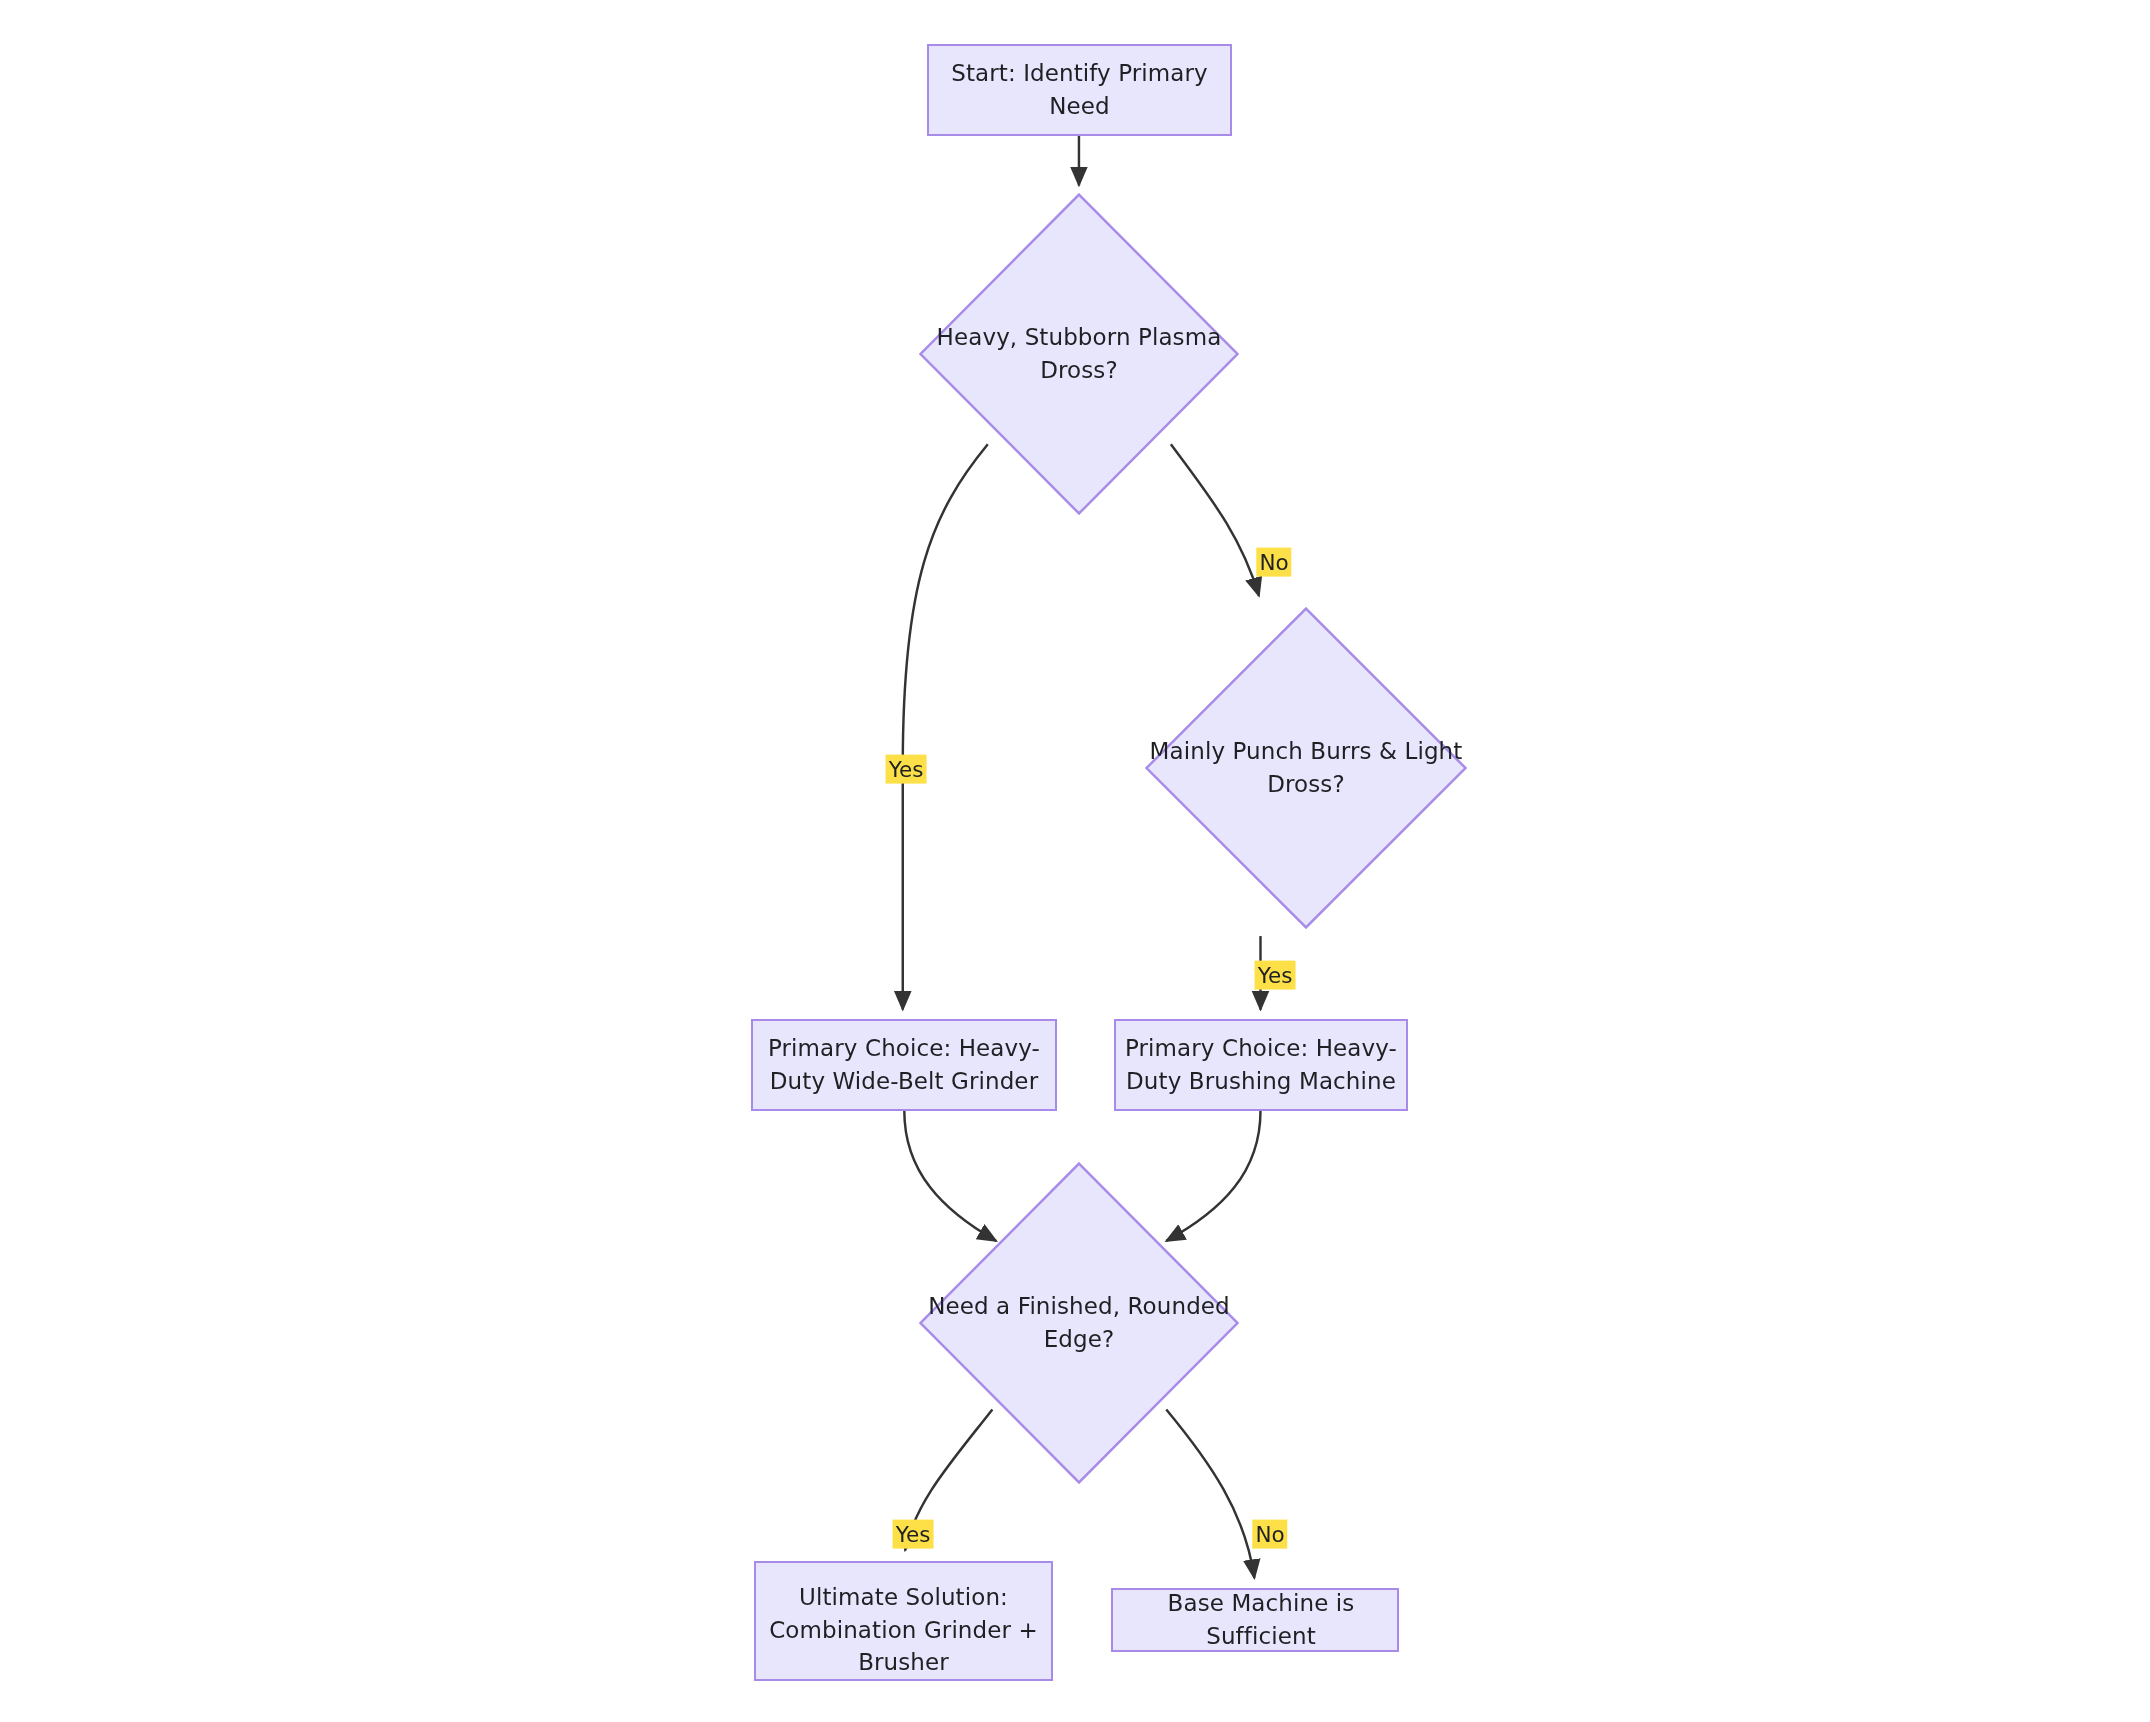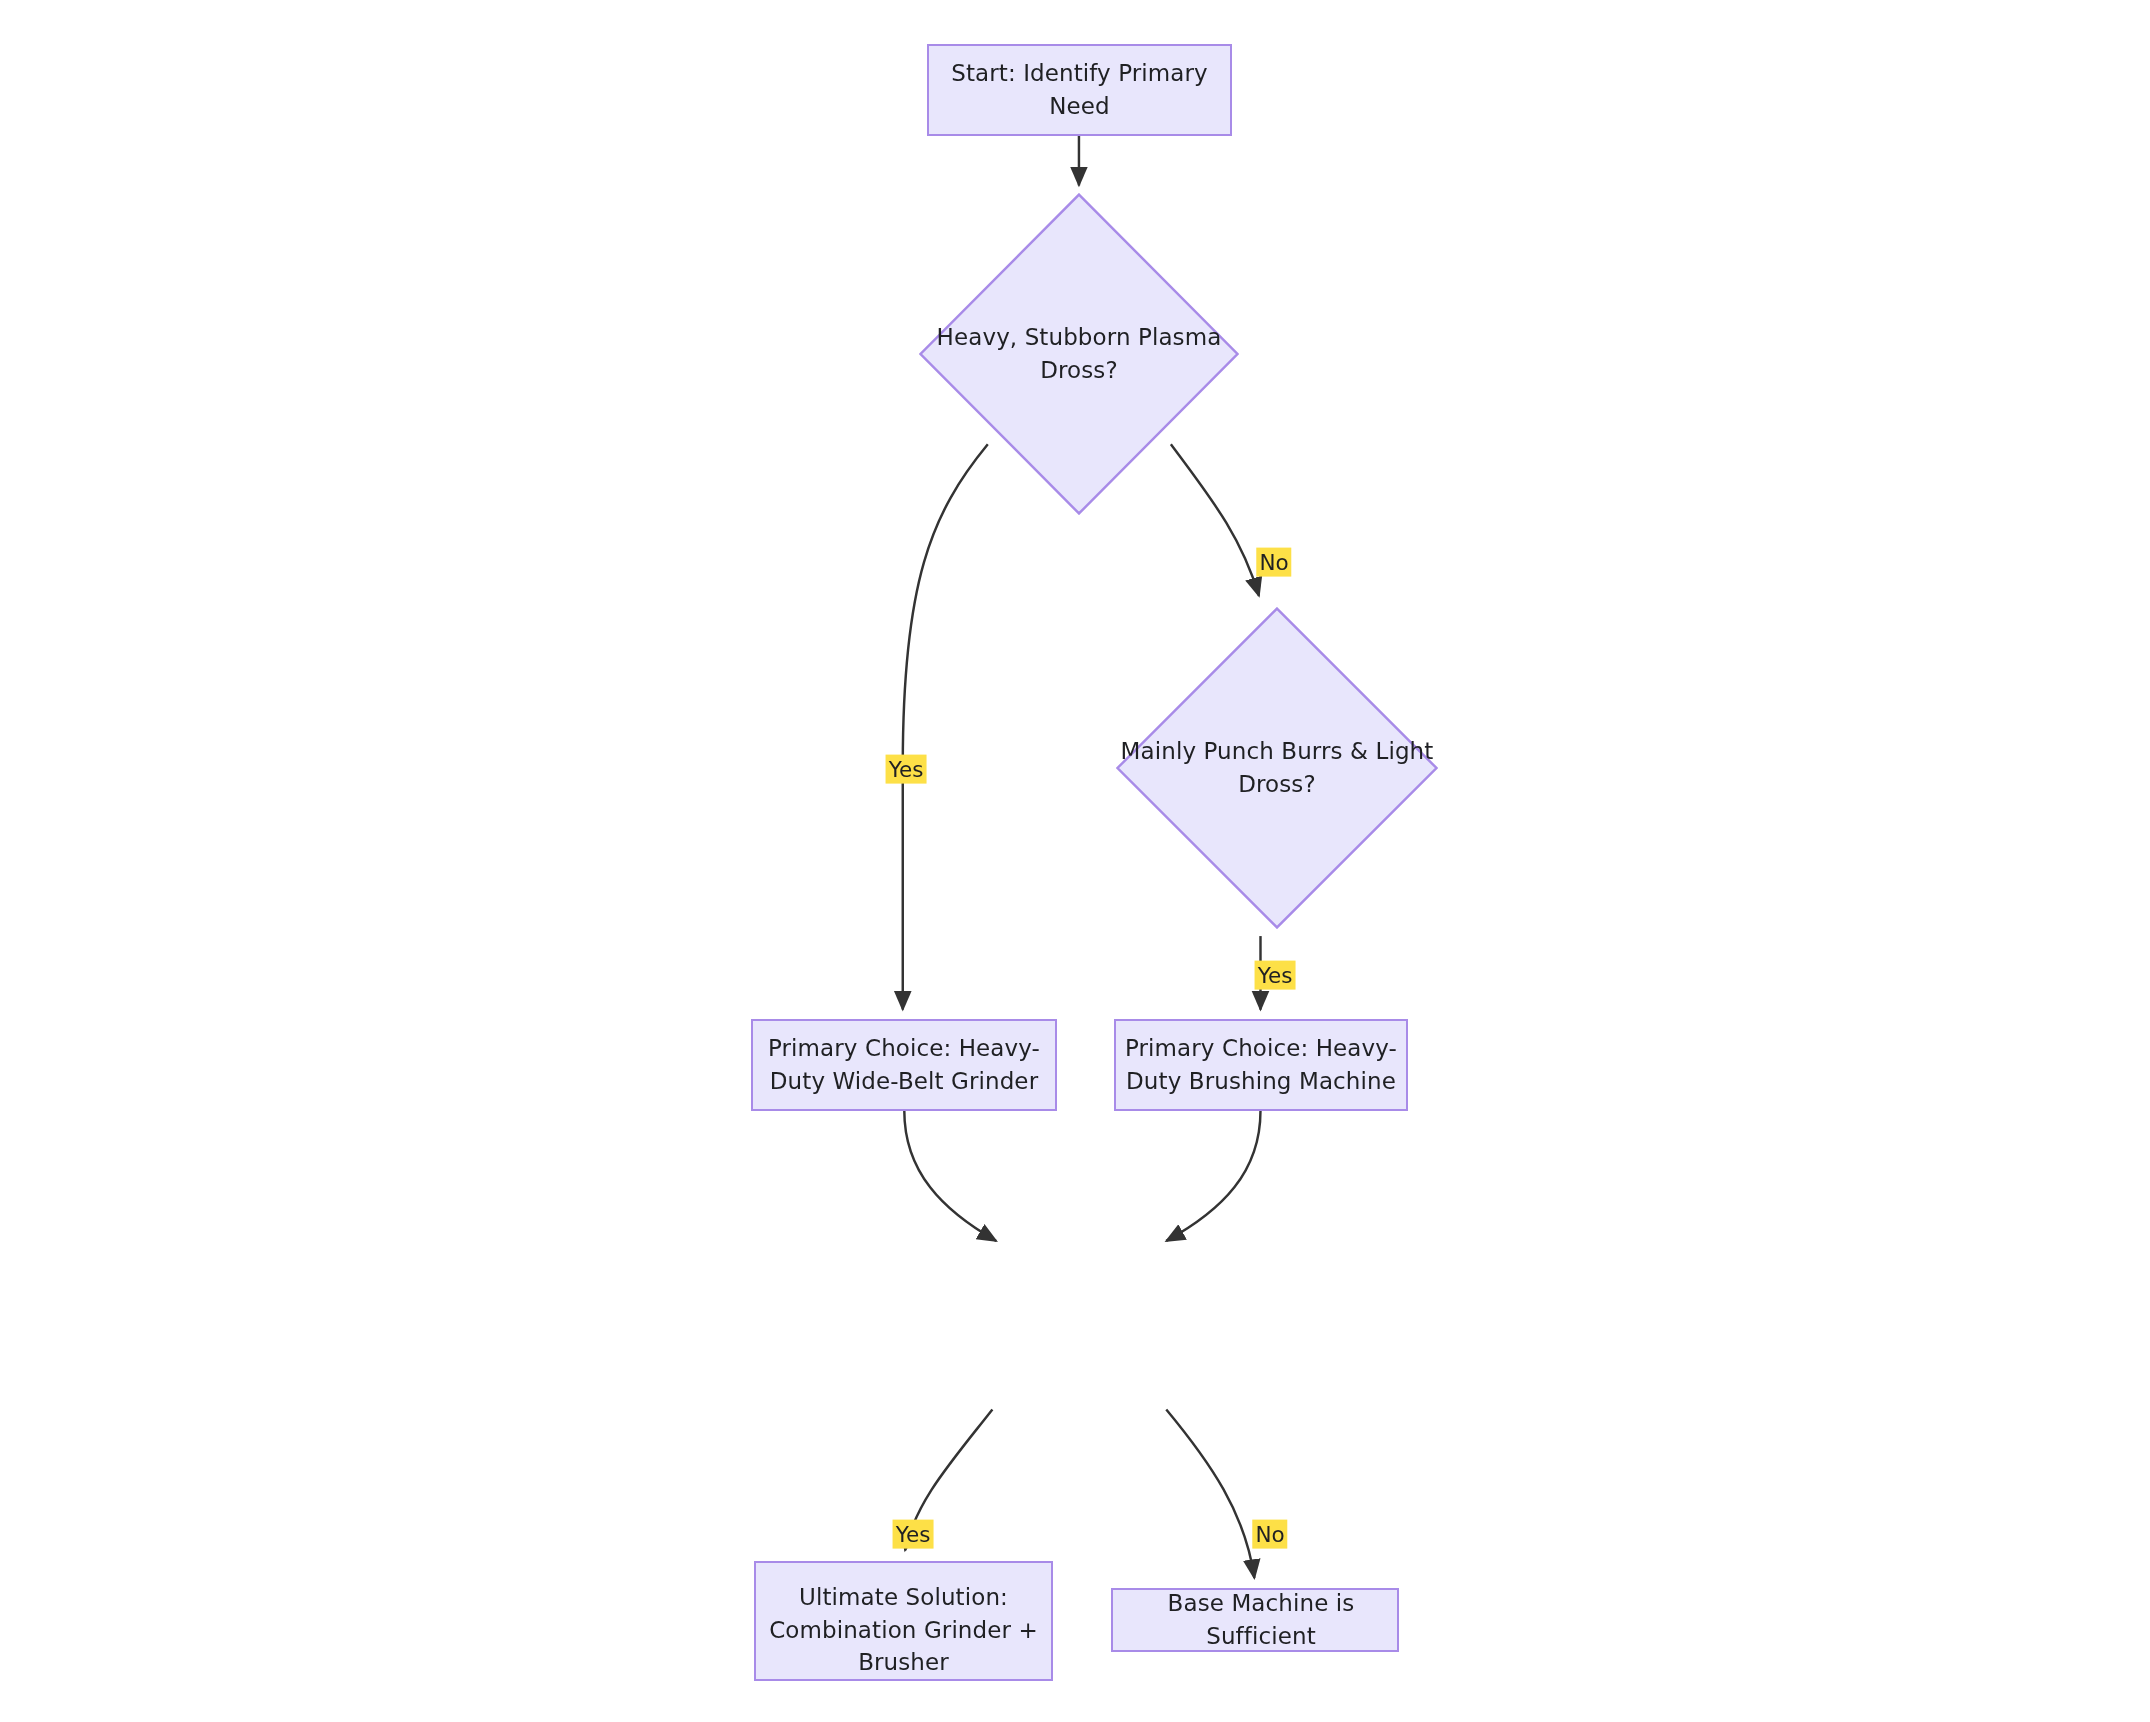--- a/index.html
+++ b/index.html
@@ -128,38 +128,45 @@
   </div>
 
   <div class="node node-diamond" style="left:919px; top:193px; width:320px; height:322px;">
     <svg class="diamond-shape" viewBox="0 0 418 420" preserveAspectRatio="none" xmlns="http://www.w3.org/2000/svg">
       <polygon points="209,2 416,210 209,418 2,210" fill="#e8e6fc" stroke="#a88be8" stroke-width="3.2"></polygon>
     </svg>
     <span class="node-label">Heavy, Stubborn Plasma
 Dross?</span>
   </div>
 
-  <div class="node node-diamond" style="left:1116px; top:607px; width:322px; height:322px;">
+  <div class="node node-diamond" style="left:1145px; top:607px; width:322px; height:322px;">
     <svg class="diamond-shape" viewBox="0 0 420 420" preserveAspectRatio="none" xmlns="http://www.w3.org/2000/svg">
       <polygon points="210,2 418,210 210,418 2,210" fill="#e8e6fc" stroke="#a88be8" stroke-width="3.2"></polygon>
     </svg>
     <span class="node-label">Mainly Punch Burrs &amp; Light
 Dross?</span>
   </div>
 
   <div class="node node-rect" style="left:751px; top:1019px; width:306px; height:92px;">
     <span class="node-label">Primary Choice: Heavy-
 Duty Wide-Belt Grinder</span>
   </div>
 
   <div class="node node-rect" style="left:1114px; top:1019px; width:294px; height:92px;">
     <span class="node-label">Primary Choice: Heavy-
 Duty Brushing Machine</span>
   </div>
 
+  <div class="node node-diamond" style="left:919px; top:1162px; width:320px; height:322px;">
+    <svg class="diamond-shape" viewBox="0 0 418 420" preserveAspectRatio="none" xmlns="http://www.w3.org/2000/svg">
+      <polygon points="209,2 416,210 209,418 2,210" fill="#e8e6fc" stroke="#a88be8" stroke-width="3.2"></polygon>
+    </svg>
+    <span class="node-label">Need a Finished, Rounded
+Edge?</span>
+  </div>
 
   <div class="node node-rect" style="left:754px; top:1561px; width:299px; height:120px;align-items:flex-end;">
     <span class="node-label">Ultimate Solution:
 Combination Grinder +
 Brusher</span>
   </div>
 
   <div class="node node-rect" style="left:1111px; top:1588px; width:288px; height:64px;padding-left:12px;">
     <span class="node-label">Base Machine is Sufficient</span>
   </div>

